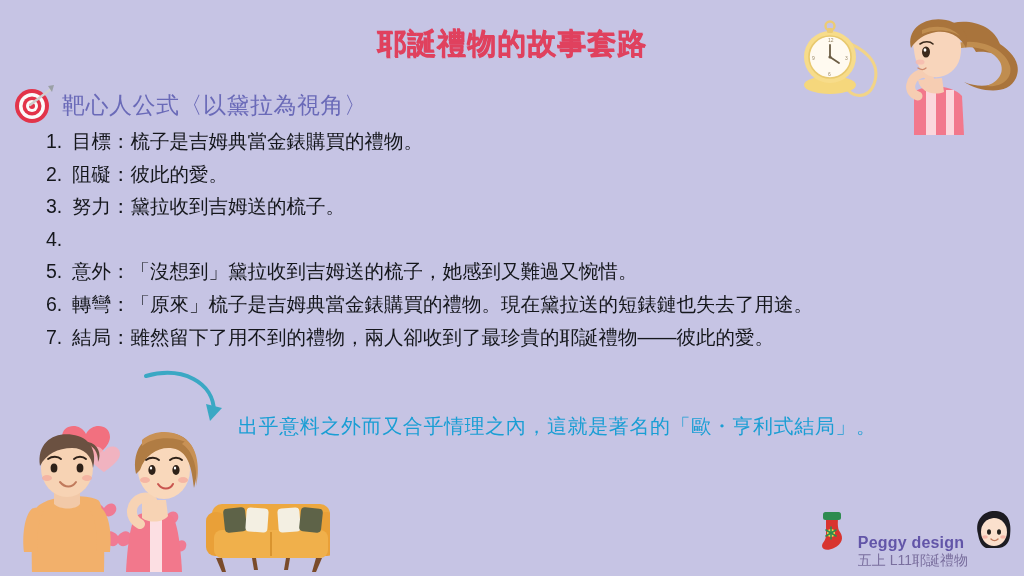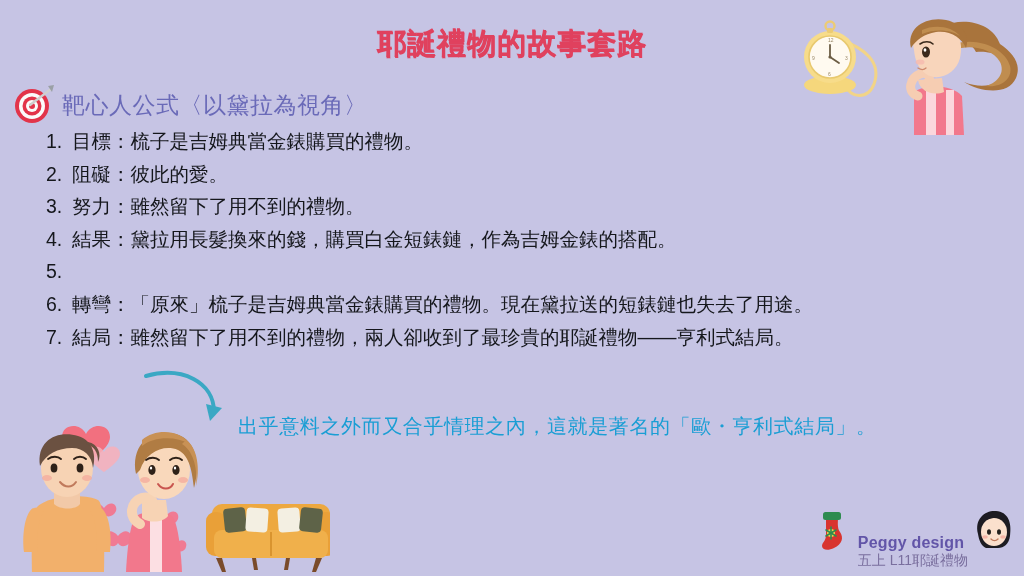--- a/index.html
+++ b/index.html
@@ -192,36 +192,36 @@
     <div class="story-item">
       <span class="story-num">1.</span>
       <span class="story-text">目標：梳子是吉姆典當金錶購買的禮物。</span>
     </div>
     <div class="story-item">
       <span class="story-num">2.</span>
       <span class="story-text">阻礙：彼此的愛。</span>
     </div>
     <div class="story-item">
       <span class="story-num">3.</span>
-      <span class="story-text">努力：雖然留下了用不到的禮物。</span>
+      <span class="story-text">努力：黛拉收到吉姆送的梳子。</span>
     </div>
     <div class="story-item">
       <span class="story-num">4.</span>
-      <span class="story-text">結果：黛拉用長髮換來的錢，購買白金短錶鏈，作為吉姆金錶的搭配。</span>
     </div>
     <div class="story-item">
       <span class="story-num">5.</span>
+      <span class="story-text">意外：「沒想到」黛拉收到吉姆送的梳子，她感到又難過又惋惜。</span>
     </div>
     <div class="story-item">
       <span class="story-num">6.</span>
       <span class="story-text">轉彎：「原來」梳子是吉姆典當金錶購買的禮物。現在黛拉送的短錶鏈也失去了用途。</span>
     </div>
     <div class="story-item">
       <span class="story-num">7.</span>
-      <span class="story-text">結局：雖然留下了用不到的禮物，兩人卻收到了最珍貴的耶誕禮物——亨利式結局。</span>
+      <span class="story-text">結局：雖然留下了用不到的禮物，兩人卻收到了最珍貴的耶誕禮物——彼此的愛。</span>
     </div>
   </div>
 
   <div id="curve-arrow">
     <svg width="100" height="60" viewBox="0 0 100 60" xmlns="http://www.w3.org/2000/svg">
       <path d="M6 8 C 42 -2, 74 14, 74 44" fill="none" stroke="#3aa8c4" stroke-width="4" stroke-linecap="round"></path>
       <polygon points="66,36 82,40 70,53" fill="#3aa8c4"></polygon>
     </svg>
   </div>
 

